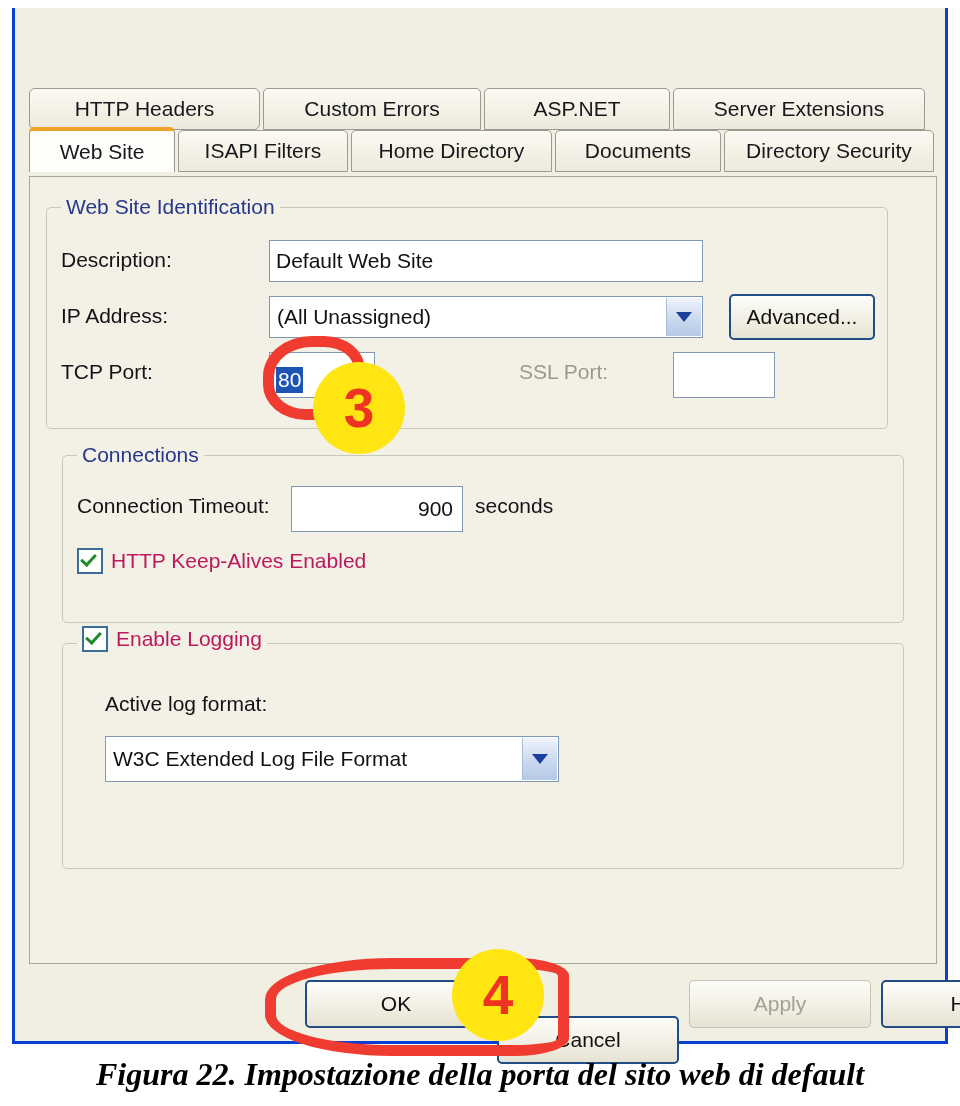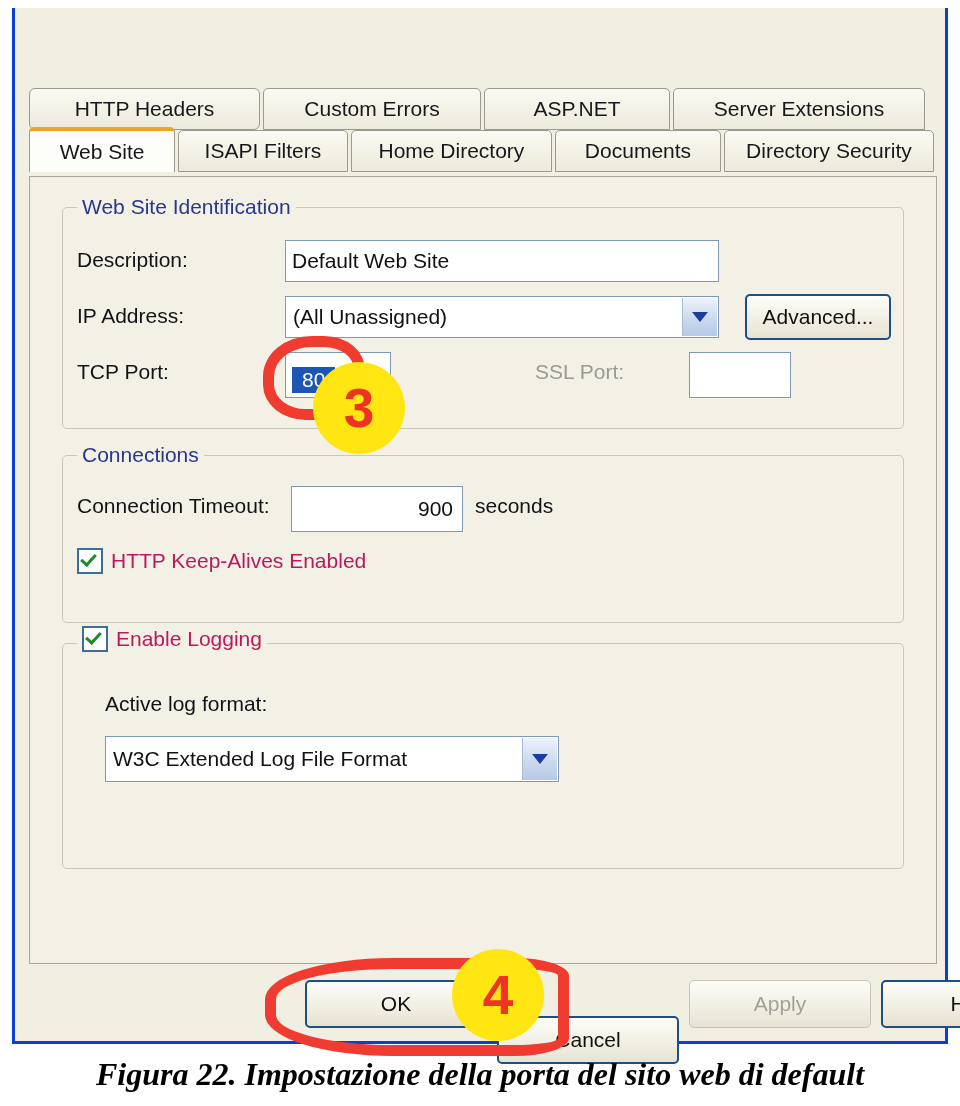--- a/index.html
+++ b/index.html
@@ -169,21 +169,21 @@
     color: #111;
     display: flex;
     align-items: center;
     padding: 0 6px;
   }
   .textbox.rightalign { justify-content: flex-end; padding-right: 9px; }
 
   .selhighlight {
     background: #1d55b5;
     color: #ffffff;
-    padding: 1px 10px;
+    padding: 1px 2px;
     margin-top: 9px;
   }
 
   .combo {
     position: absolute;
     box-sizing: border-box;
     background: #ffffff;
     border: 1px solid #7f99b4;
     display: flex;
     align-items: center;
@@ -344,21 +344,21 @@
         <span>Documents</span>
       </div>
       <div class="tab" style="width:213px;">
         <span>Directory Security</span>
       </div>
     </div>
   </div>
 
   <div id="tabpage">
 
-    <div class="groupbox" style="left:32px; top:30px; width:842px; height:222px;">
+    <div class="groupbox" style="left:16px; top:30px; width:842px; height:222px;">
       <div class="group-legend">Web Site Identification</div>
 
       <div class="fieldlabel" style="left:14px; top:40px;">Description:</div>
       <div class="textbox" style="left:222px; top:32px; width:434px; height:42px;">
         <span>Default Web Site</span>
       </div>
 
       <div class="fieldlabel" style="left:14px; top:96px;">IP Address:</div>
       <div class="combo" style="left:222px; top:88px; width:434px; height:42px;">
         <span>(All Unassigned)</span>

